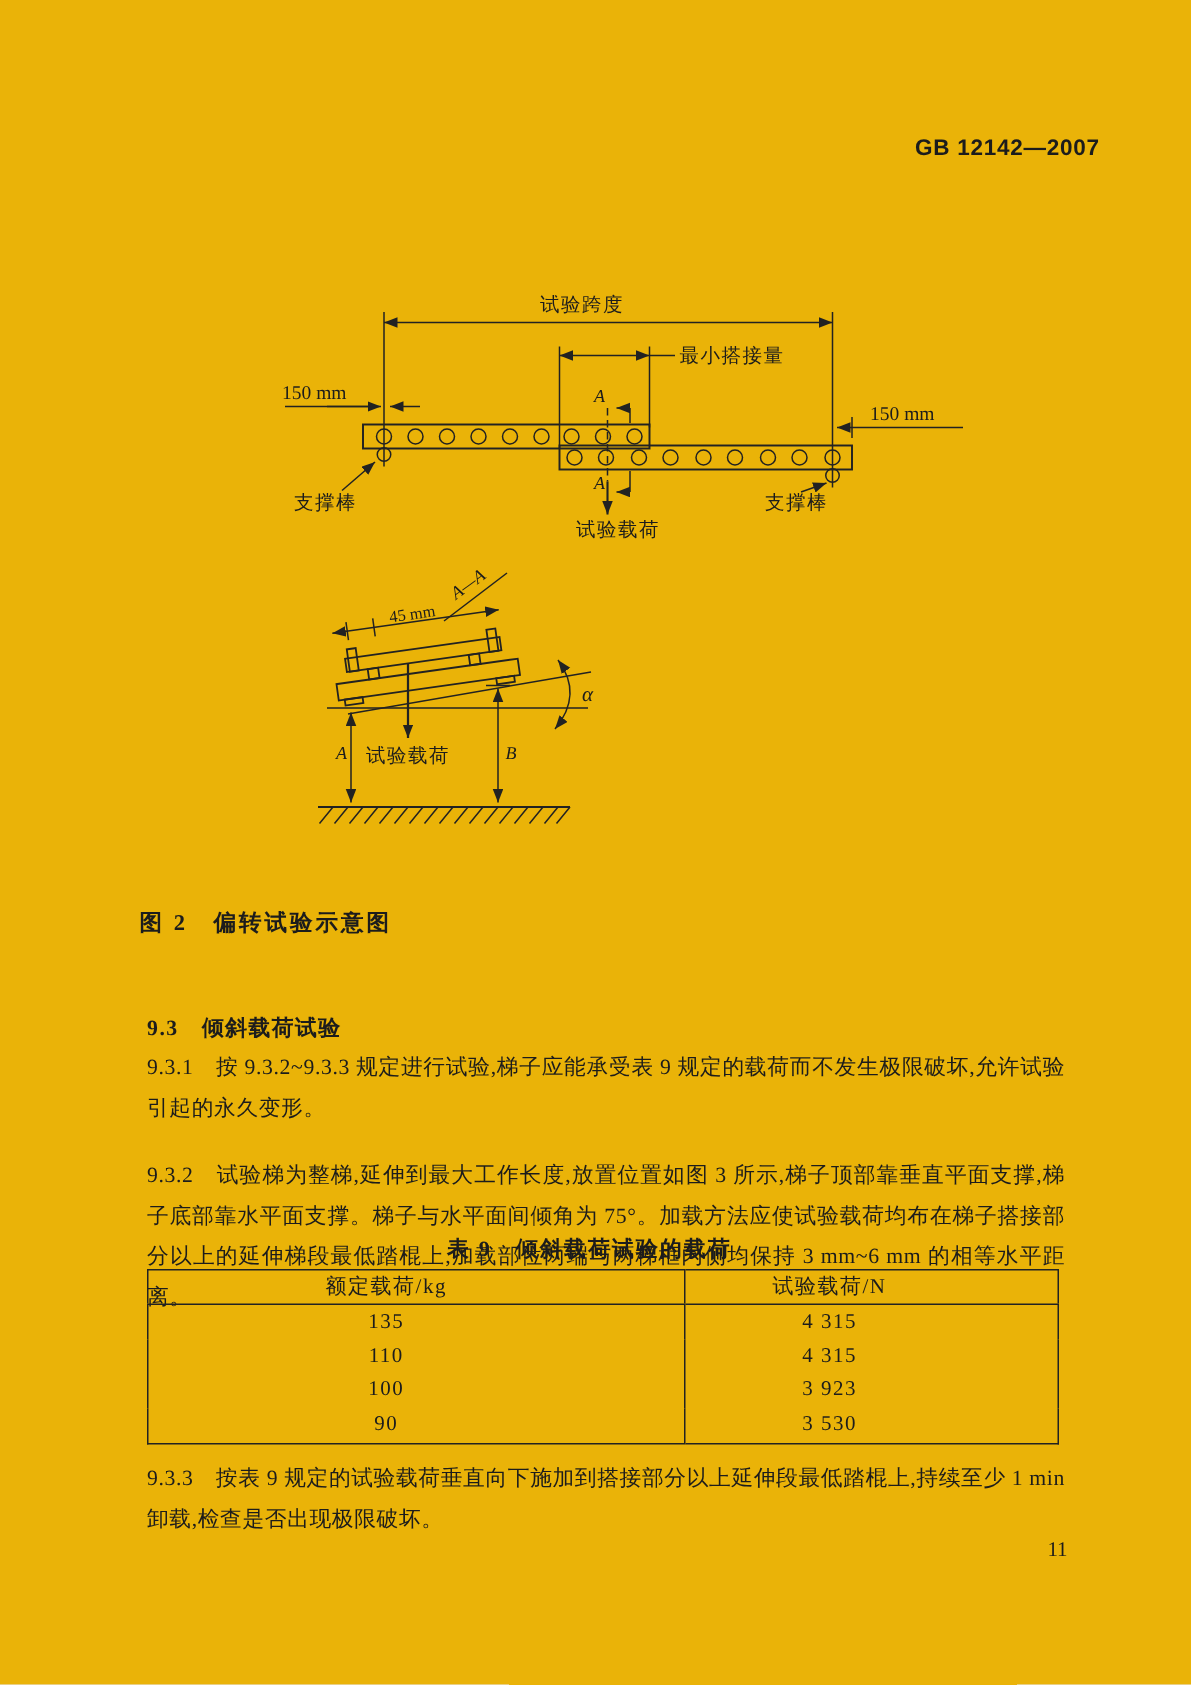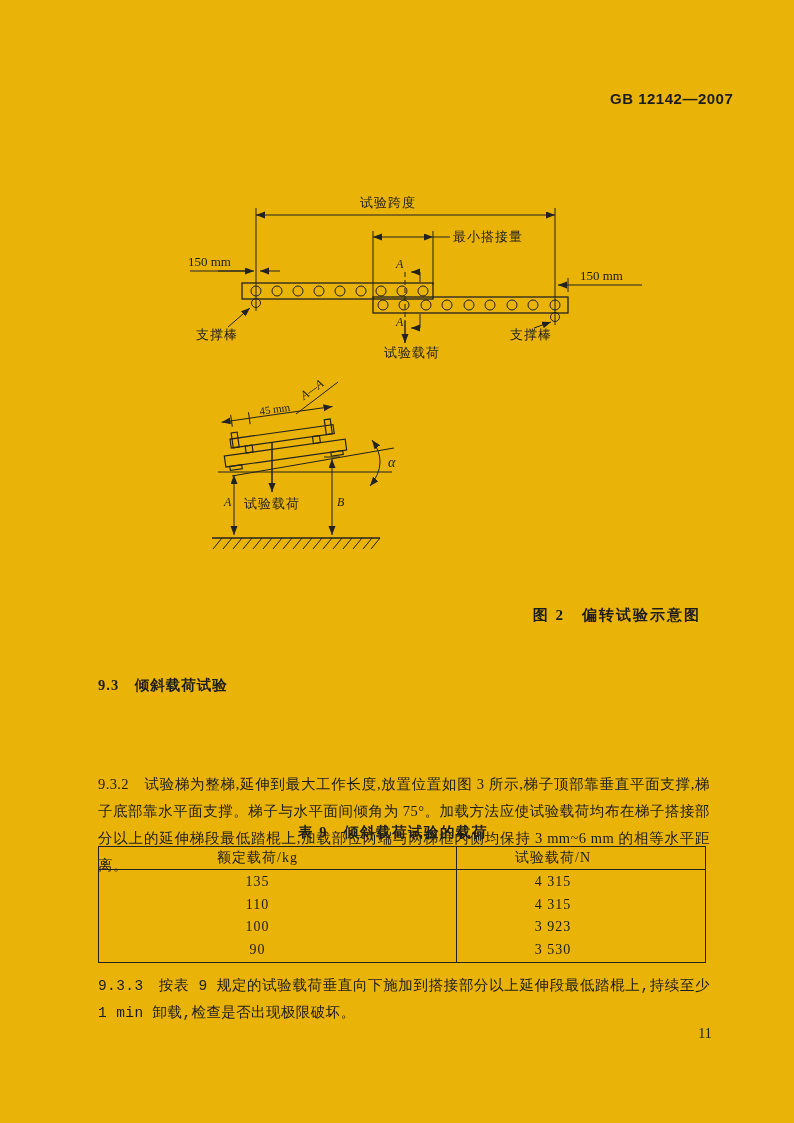--- a/index.html
+++ b/index.html
@@ -21,37 +21,37 @@
   }
   
   .dlabel{
     font-size:13px;line-height:13px;
     white-space:nowrap;letter-spacing:1px;
   }
   .dim-num{font-size:13px;letter-spacing:0;}
   svg text{font-family:"Liberation Serif","DejaVu Serif",serif;fill:#1c1c1c;}
   svg .it{font-style:italic;}
   .caption{
-    left:93px;top:606px;width:608px;text-align:right;
+    left:93px;top:606px;width:608px;text-align:left;
     font-weight:bold;font-size:15px;letter-spacing:2px;
   }
   .s-heading{
     left:98px;top:676px;width:610px;
     font-weight:bold;font-size:14.5px;letter-spacing:1px;
   }
   .para{
     left:98px;width:612px;
     font-size:14.5px;line-height:27px;
     text-align:justify;text-justify:inter-ideograph;
     letter-spacing:0.4px;
     margin:0;
   }
   .p931{top:699px;}
   .p932{top:749px;margin-top:22px;}
-  .p933{top:973px;font-family:Liberation Mono, monospace;}
+  .p933{top:973px;}
   .tbl-title{
     left:89px;top:823px;width:608px;text-align:center;
     font-weight:bold;font-size:14.5px;letter-spacing:1.5px;
   }
   table.loads{
     position:absolute;left:98px;top:846px;width:608px;height:117px;
     border-collapse:collapse;table-layout:fixed;
     font-size:14px;
   }
   table.loads td,table.loads th{
@@ -212,20 +212,21 @@
       <text class="it" x="139" y="128" font-size="12">B</text>
     </svg>
 
     <div class="abs dlabel" style="left:46px;top:119px;width:64px;">试验载荷</div>
   </div>
 
   <div class="abs caption">图 2　偏转试验示意图</div>
 
   <div class="abs s-heading">9.3　倾斜载荷试验</div>
 
+  <p class="abs para p931">9.3.1　按 9.3.2~9.3.3 规定进行试验,梯子应能承受表 9 规定的载荷而不发生极限破坏,允许试验引起的永久变形。</p>
 
   <p class="abs para p932">9.3.2　试验梯为整梯,延伸到最大工作长度,放置位置如图 3 所示,梯子顶部靠垂直平面支撑,梯子底部靠水平面支撑。梯子与水平面间倾角为 75°。加载方法应使试验载荷均布在梯子搭接部分以上的延伸梯段最低踏棍上,加载部位两端与两梯框内侧均保持 3 mm~6 mm 的相等水平距离。</p>
 
   <div class="abs tbl-title">表 9　倾斜载荷试验的载荷</div>
 
   <table class="loads">
     <thead>
       <tr>
         <th class="c1">额定载荷/kg</th>
         <th class="c2 vline">试验载荷/N</th>

